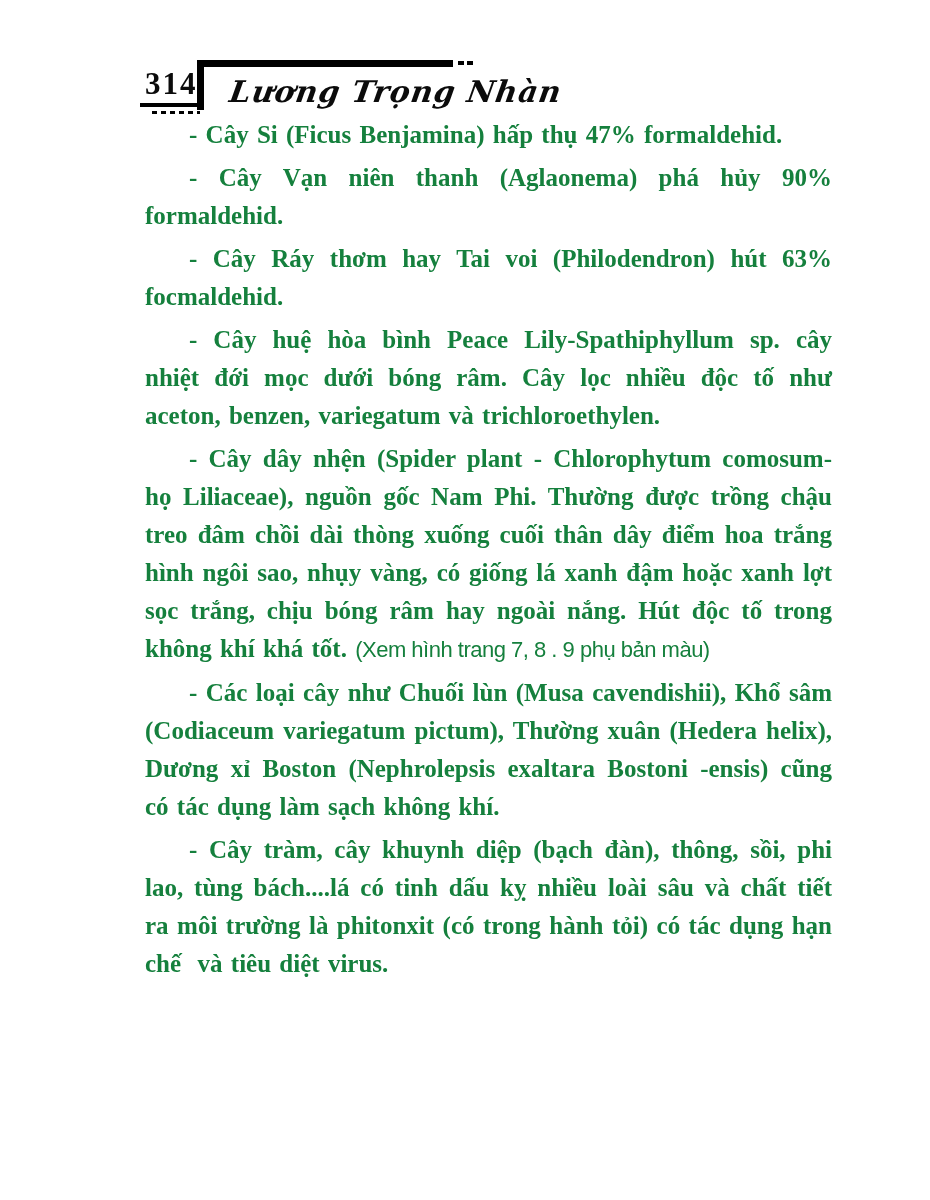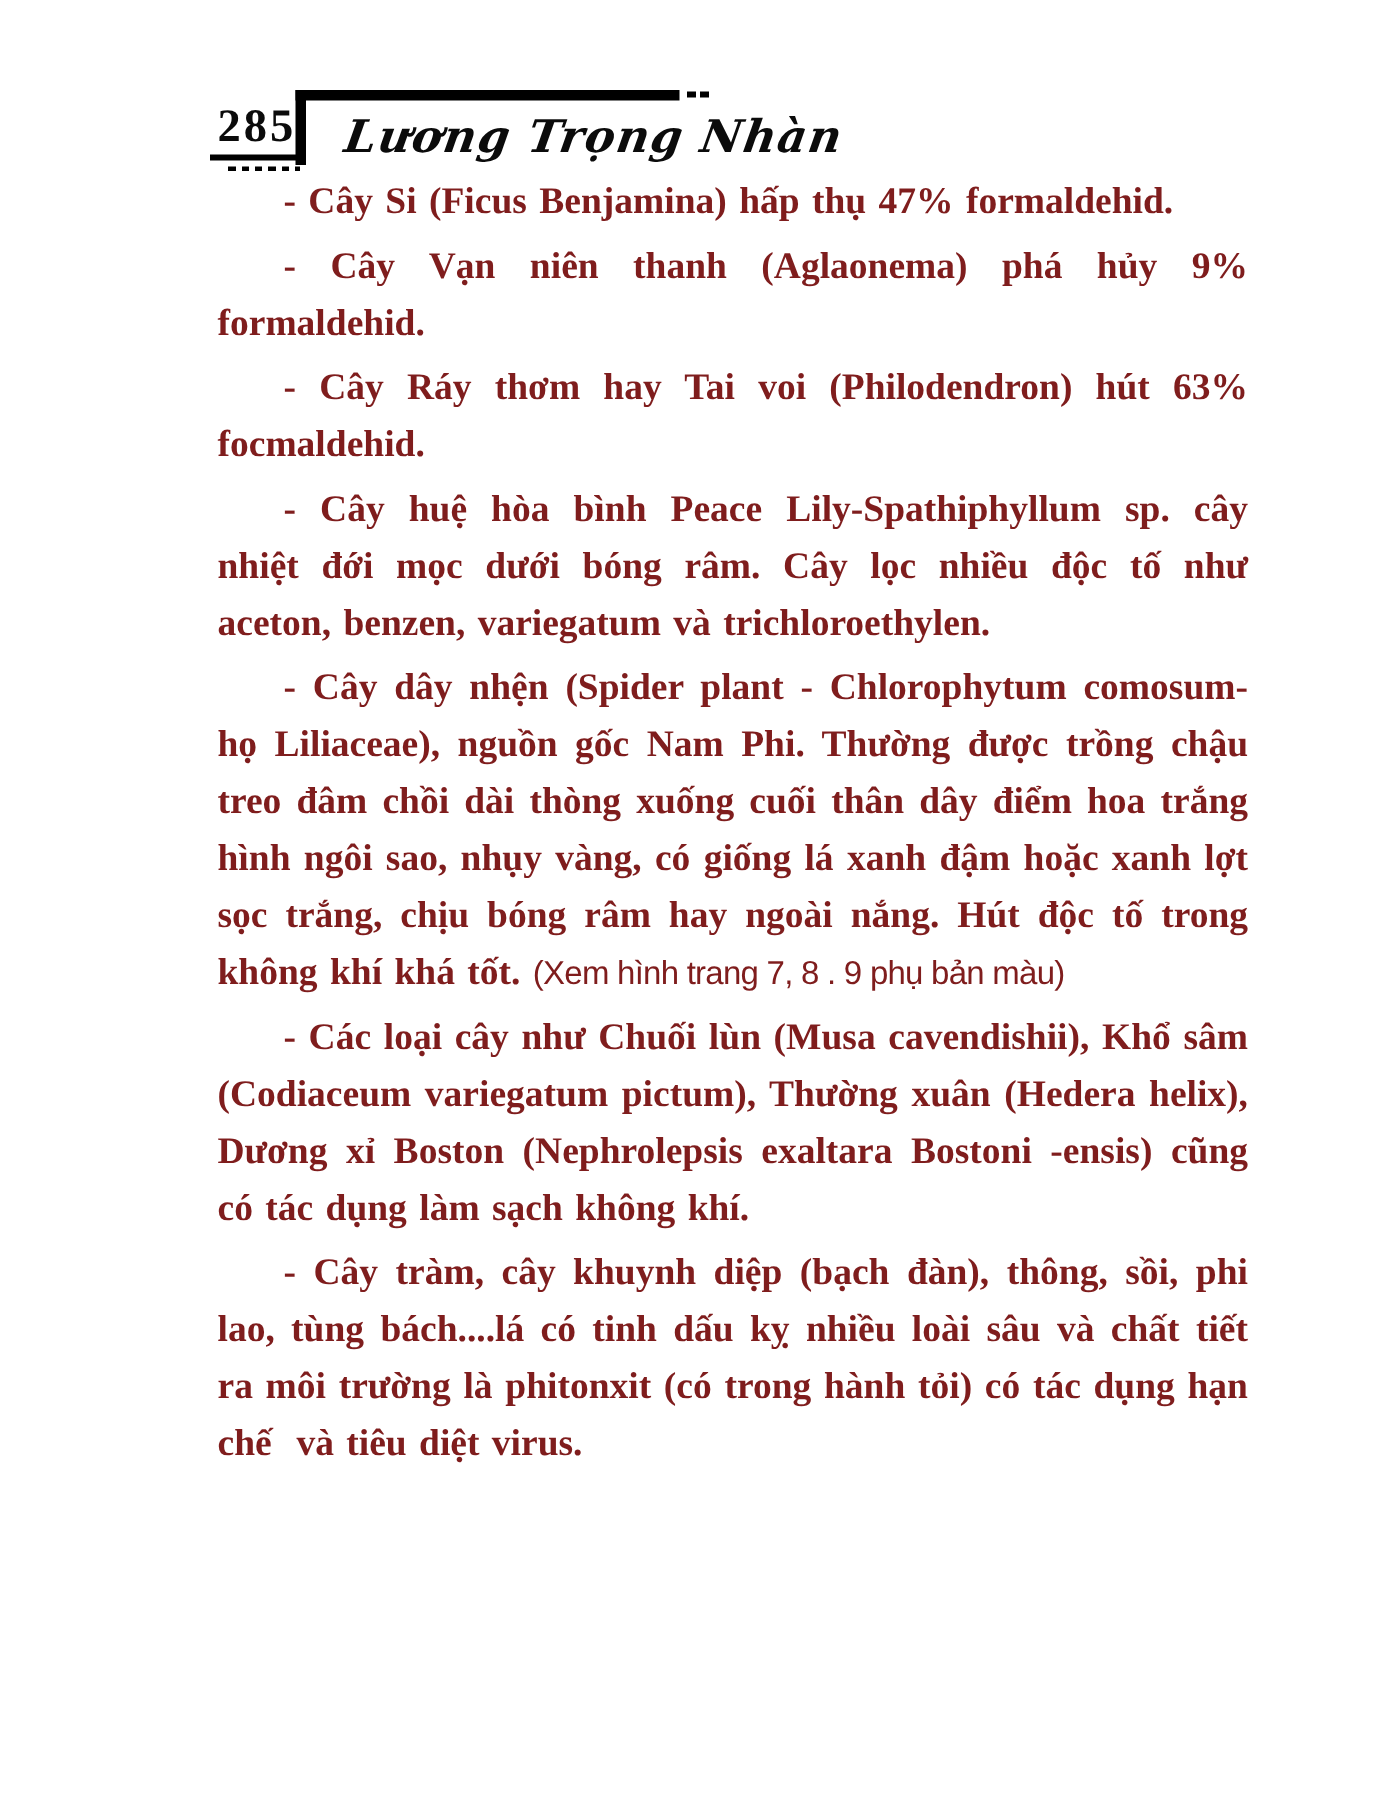--- a/index.html
+++ b/index.html
@@ -54,51 +54,51 @@
   }
 
   
   .body-text {
     position: absolute; left: 145px; top: 116px;
     width: 687px;
     text-align: justify;
     font-size: 25px; line-height: 38px;
     font-weight: bold;
     word-spacing: 2px;
-    color: #7f1d1d;
+    color: #15803d;
   }
   .body-text p {
     margin: 0 0 5px 0;
     text-indent: 44px;
   }
   .note {
     font-family: "Liberation Sans", "DejaVu Sans", sans-serif;
     font-size: 22px; font-weight: normal;
     letter-spacing: -0.5px;
     word-spacing: 0;
   }
 </style>
 </head>
 <body>
 
 <div class="page">
 
   <div>
-    <span class="page-num">285</span>
+    <span class="page-num">314</span>
     <div class="num-underline"></div>
     <div class="num-dashes"></div>
     <div class="head-rule-vert"></div>
     <div class="head-rule-top"></div>
     <div class="head-rule-tick"></div>
     <div class="author">Lương Trọng Nhàn</div>
   </div>
 
   <main class="body-text">
     <p>- Cây Si (Ficus Benjamina) hấp thụ 47% formaldehid.</p>
-    <p>- Cây Vạn niên thanh (Aglaonema) phá hủy 9% formaldehid.</p>
+    <p>- Cây Vạn niên thanh (Aglaonema) phá hủy 90% formaldehid.</p>
     <p>- Cây Ráy thơm hay Tai voi (Philodendron) hút 63% focmaldehid.</p>
     <p>- Cây huệ hòa bình Peace Lily-Spathiphyllum sp. cây nhiệt đới mọc dưới bóng râm. Cây lọc nhiều độc tố như aceton, benzen, variegatum và trichloroethylen.</p>
     <p><span>- Cây dây nhện (Spider plant - Chlorophytum comosum- họ Liliaceae), nguồn gốc Nam Phi. Thường được trồng chậu treo đâm chồi dài thòng xuống cuối thân dây điểm hoa trắng hình ngôi sao, nhụy vàng, có giống lá xanh đậm hoặc xanh lợt sọc trắng, chịu bóng râm hay ngoài nắng. Hút độc tố trong không khí khá tốt. </span><span class="note">(Xem hình trang 7, 8 . 9 phụ bản màu)</span></p>
     <p>- Các loại cây như Chuối lùn (Musa cavendishii), Khổ sâm (Codiaceum variegatum pictum), Thường xuân (Hedera helix), Dương xỉ Boston (Nephrolepsis exaltara Bostoni -ensis) cũng có tác dụng làm sạch không khí.</p>
     <p>- Cây tràm, cây khuynh diệp (bạch đàn), thông, sồi, phi lao, tùng bách....lá có tinh dấu kỵ nhiều loài sâu và chất tiết ra môi trường là phitonxit (có trong hành tỏi) có tác dụng hạn chế&nbsp; và tiêu diệt virus.</p>
   </main>
 
 </div>
 
 </body></html>

